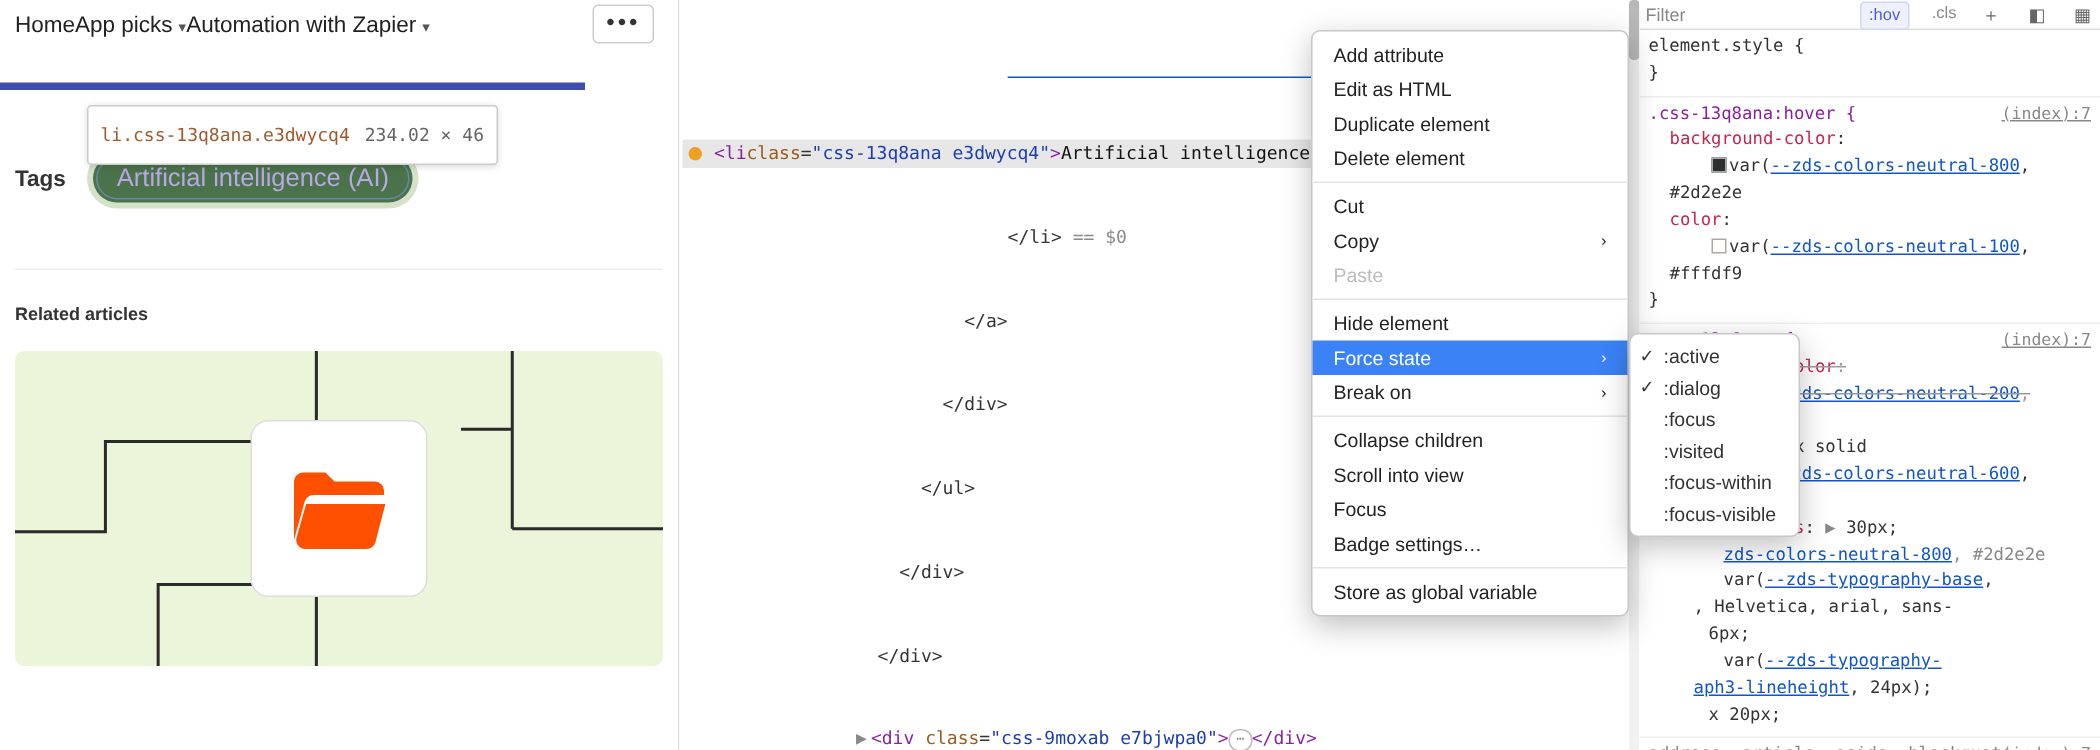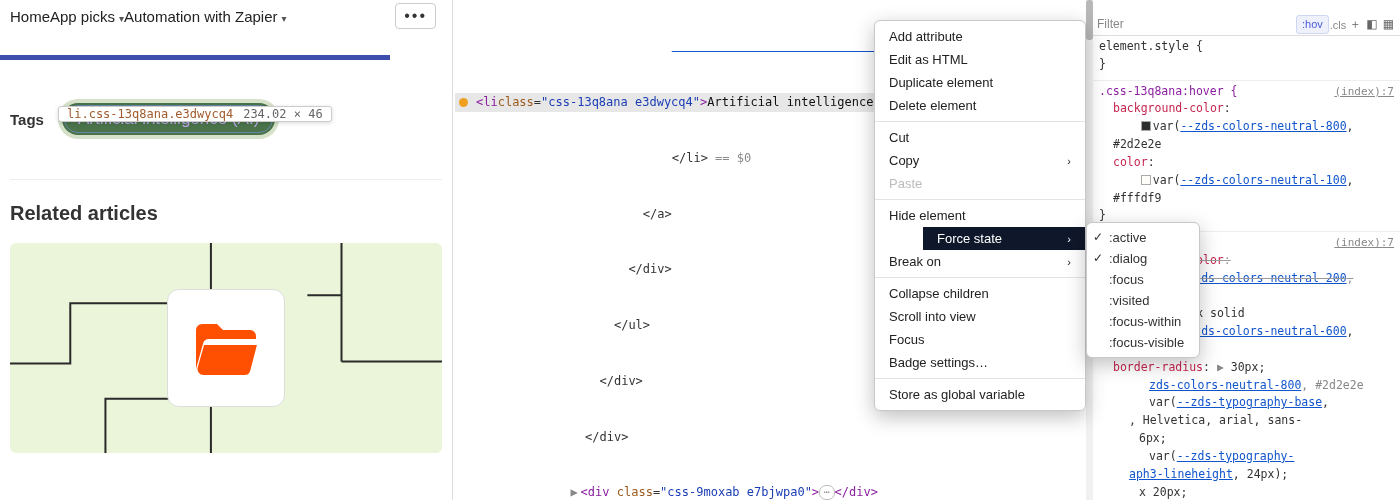--- a/index.html
+++ b/index.html
@@ -7,30 +7,30 @@
   body { width: 1400px; height: 500px; overflow: hidden; background: #fff; }
   .root { display: flex; width: 1400px; height: 500px; }
   
   .site-pane { width: 453px; height: 100%; border-right: 1px solid #ddd; position: relative; overflow: hidden; }
   .site-nav { display: flex; align-items: center; padding: 3px 16px 14px 10px; font-size: 15px; }
   .site-nav .nav-link { color: #222; }
   .site-nav .chev { font-size: 10px; margin-left: 4px; color: #555; }
   .nav-spacer { flex: 1; }
   .dots-btn { border: 1px solid #ccc; border-radius: 4px; padding: 4px 8px; font-size: 16px; letter-spacing: 2px; line-height: 1; }
   .blue-progress { position: absolute; top: 55px; left: 0; width: 390px; height: 5px; background: #3d4eac; }
-  .dev-tooltip { position: absolute; top: 70px; left: 58px; background: #fff; border: 1px solid #ccc; border-radius: 3px; padding: 0 8px; font-family: Menlo, monospace; font-size: 12px; box-shadow: 0 1px 4px rgba(0,0,0,0.15); white-space: nowrap; z-index: 5; margin-top: 36px; }
+  .dev-tooltip { position: absolute; top: 70px; left: 58px; background: #fff; border: 1px solid #ccc; border-radius: 3px; padding: 12px 8px; font-family: Menlo, monospace; font-size: 12px; box-shadow: 0 1px 4px rgba(0,0,0,0.15); white-space: nowrap; z-index: 5; }
   .dev-tooltip .sel { color: #a05a2c; }
   .dev-tooltip .dim { color: #666; margin-left: 10px; }
   .tags-row { display: flex; align-items: center; gap: 18px; margin: 60px 10px 0 10px; }
   .tags-label { font-weight: 600; font-size: 15px; }
   .tag-pill { background: #4a734a; border-radius: 30px; padding: 6px 16px; color: #baa6e6; font-size: 17px; position: relative; }
   .tag-pill .sel-overlay { position: absolute; inset: 2px; border: 1px solid rgba(120,150,230,0.6); border-radius: 30px; pointer-events: none; }
   .tag-pill::before { content: ""; position: absolute; inset: -4px; border-radius: 30px; background: rgba(150,180,120,0.4); z-index: -1; }
   .divider { border-top: 1px solid #eee; margin: 44px 10px 0 10px; }
-  .related-h { font-size: 20px; font-weight: 700; margin: 22px 10px 0 10px; }
+  .related-h { font-size: 12px; font-weight: 700; margin: 22px 10px 0 10px; }
   .article-card { margin: 18px 10px 0 10px; height: 210px; background: #eaf5da; border-radius: 6px; position: relative; overflow: hidden; }
   .article-card svg { position: absolute; inset: 0; }
   .folder-box { position: absolute; left: 50%; top: 50%; transform: translate(-50%,-50%); width: 118px; height: 118px; background: #fff; border: 1px solid #ddd; border-radius: 12px; display: flex; align-items: center; justify-content: center; }
   .folder-box svg { position: static; width: 72px; height: 72px; }
   
   .elements-pane { width: 640px; height: 100%; font-family: Menlo, Consolas, monospace; font-size: 12px; line-height: 1.55; background: #fff; position: relative; overflow: hidden; }
   .code { padding: 0 2px; white-space: pre; }
   .row { display: block; padding: 0 2px 0 0; }
   .row.hl { background: #e7e7e7; display: flex; align-items: center; }
   .bp-dot { width: 9px; height: 9px; border-radius: 50%; background: #f0a020; margin: 0 8px 0 4px; display: inline-block; }
@@ -42,30 +42,30 @@
   .t-str { color: #1a3db5; }
   .t-text { color: #111; }
   .t-comment { color: #8a8a8a; }
   .t-link { color: #1155cc; text-decoration: underline; }
   .scroll-gutter { position: absolute; right: 0; top: 0; width: 7px; height: 100%; background: #f1f1f1; }
   .scroll-thumb { position: absolute; right: 0; top: 0; width: 7px; height: 40px; background: #b8b8b8; border-radius: 3px; }
   
   .ctx-menu { position: absolute; left: 874px; top: 20px; width: 212px; background: #fff; border: 1px solid #c8c8c8; border-radius: 6px; box-shadow: 0 6px 20px rgba(0,0,0,0.25); font-family: -apple-system, sans-serif; font-size: 13px; padding: 4px 0; z-index: 30; }
   .ctx-item { padding: 4px 14px; color: #222; display:flex; align-items:center; justify-content:space-between; }
   .ctx-item.disabled { color: #bcbcbc; }
-  .ctx-item.hl { background: #0f172a; color: #fff; margin-left: 48px; }
+  .ctx-item.hl { background: #3b82f6; color: #fff; }
   .ctx-sep { height: 1px; background: #e3e3e3; margin: 4px 0; }
   .ctx-arrow { font-size: 11px; }
   
   .sub-menu { position: absolute; left: 1086px; top: 222px; width: 114px; background: #fff; border: 1px solid #c8c8c8; border-radius: 6px; box-shadow: 0 6px 20px rgba(0,0,0,0.25); font-family: -apple-system, sans-serif; font-size: 13px; padding: 4px 0; z-index: 40; }
   .sub-item { padding: 3px 10px 3px 22px; position: relative; }
   .sub-item .chk { position: absolute; left: 6px; top: 3px; font-size: 12px; }
   
   .styles-pane { flex: 1; height: 100%; font-family: Menlo, Consolas, monospace; font-size: 11.5px; line-height: 1.55; background: #fff; position: relative; overflow: hidden; }
-  .styles-toolbar { display: flex; align-items: flex-end; gap: 1px; border-bottom: 1px solid #ddd; padding: 1px 4px; font-family: -apple-system, sans-serif; height: 36px; }
+  .styles-toolbar { display: flex; align-items: flex-start; gap: 15px; border-bottom: 1px solid #ddd; padding: 1px 4px; font-family: -apple-system, sans-serif; height: 20px; }
   .styles-toolbar .filter-lbl { color: #888; font-size: 12px; }
   .styles-toolbar .hov { background: #eef1fb; color: #4a5add; border: 1px solid #cfd6f2; border-radius: 3px; padding: 0 5px; font-size: 11px; }
   .styles-toolbar .cls { color: #888; font-size: 11px; }
   .styles-toolbar .tb-icon { color: #666; font-size: 12px; padding: 0 2px; }
   .rule { padding: 2px 6px 6px 6px; border-bottom: 1px solid #eee; position: relative; }
   .rule .src { position: absolute; right: 6px; top: 2px; color: #888; text-decoration: underline; font-size: 11px; }
   .sel-txt { color: #8a1fa0; }
   .prop { color: #c7254e; }
   .val { color: #333; }
   .varref { color: #1155cc; text-decoration: underline; }

